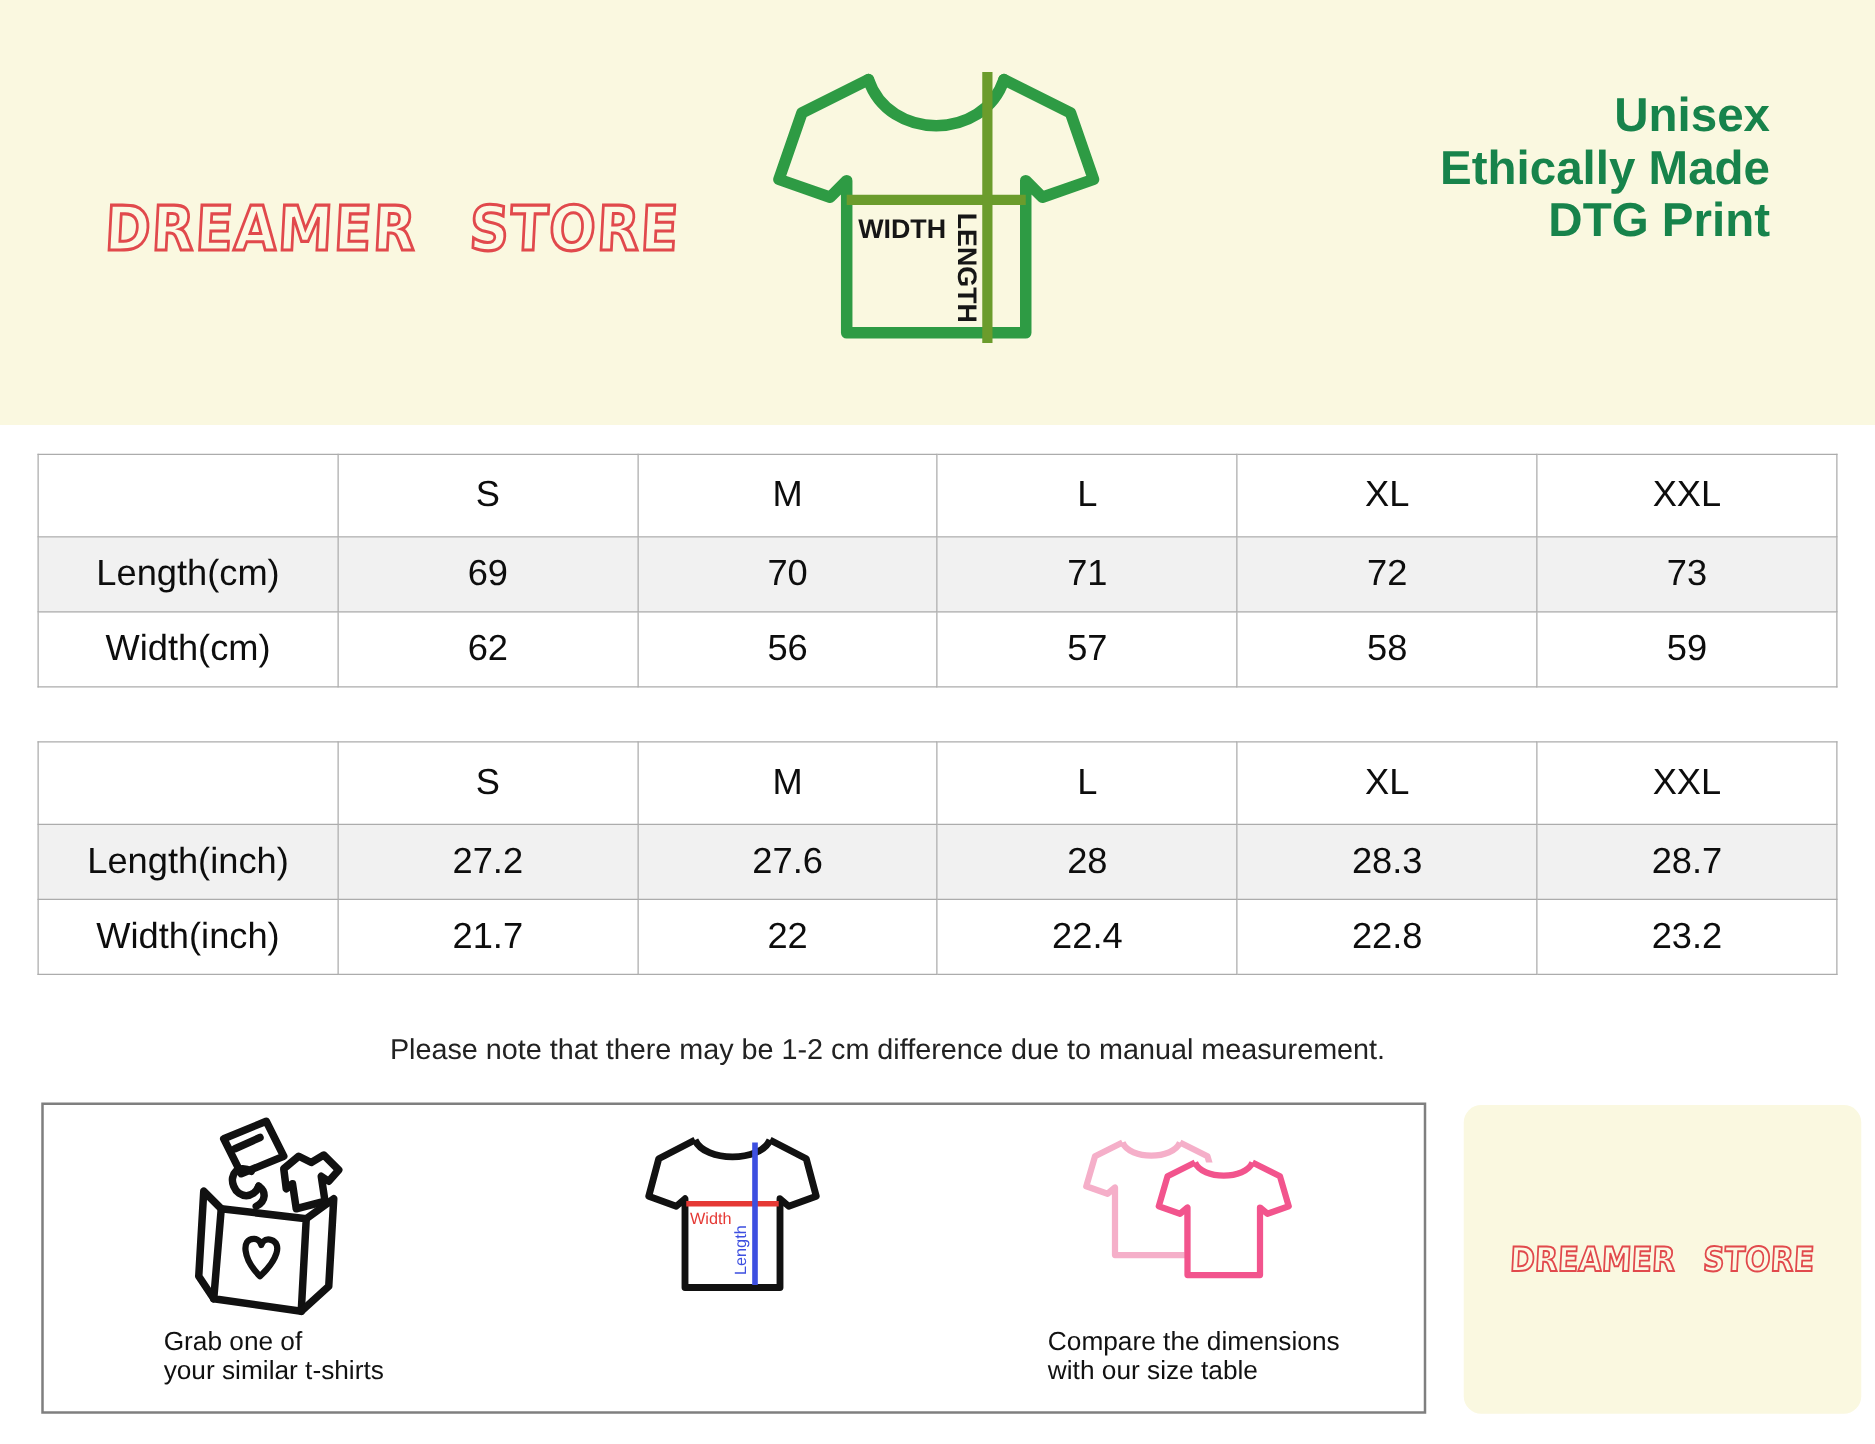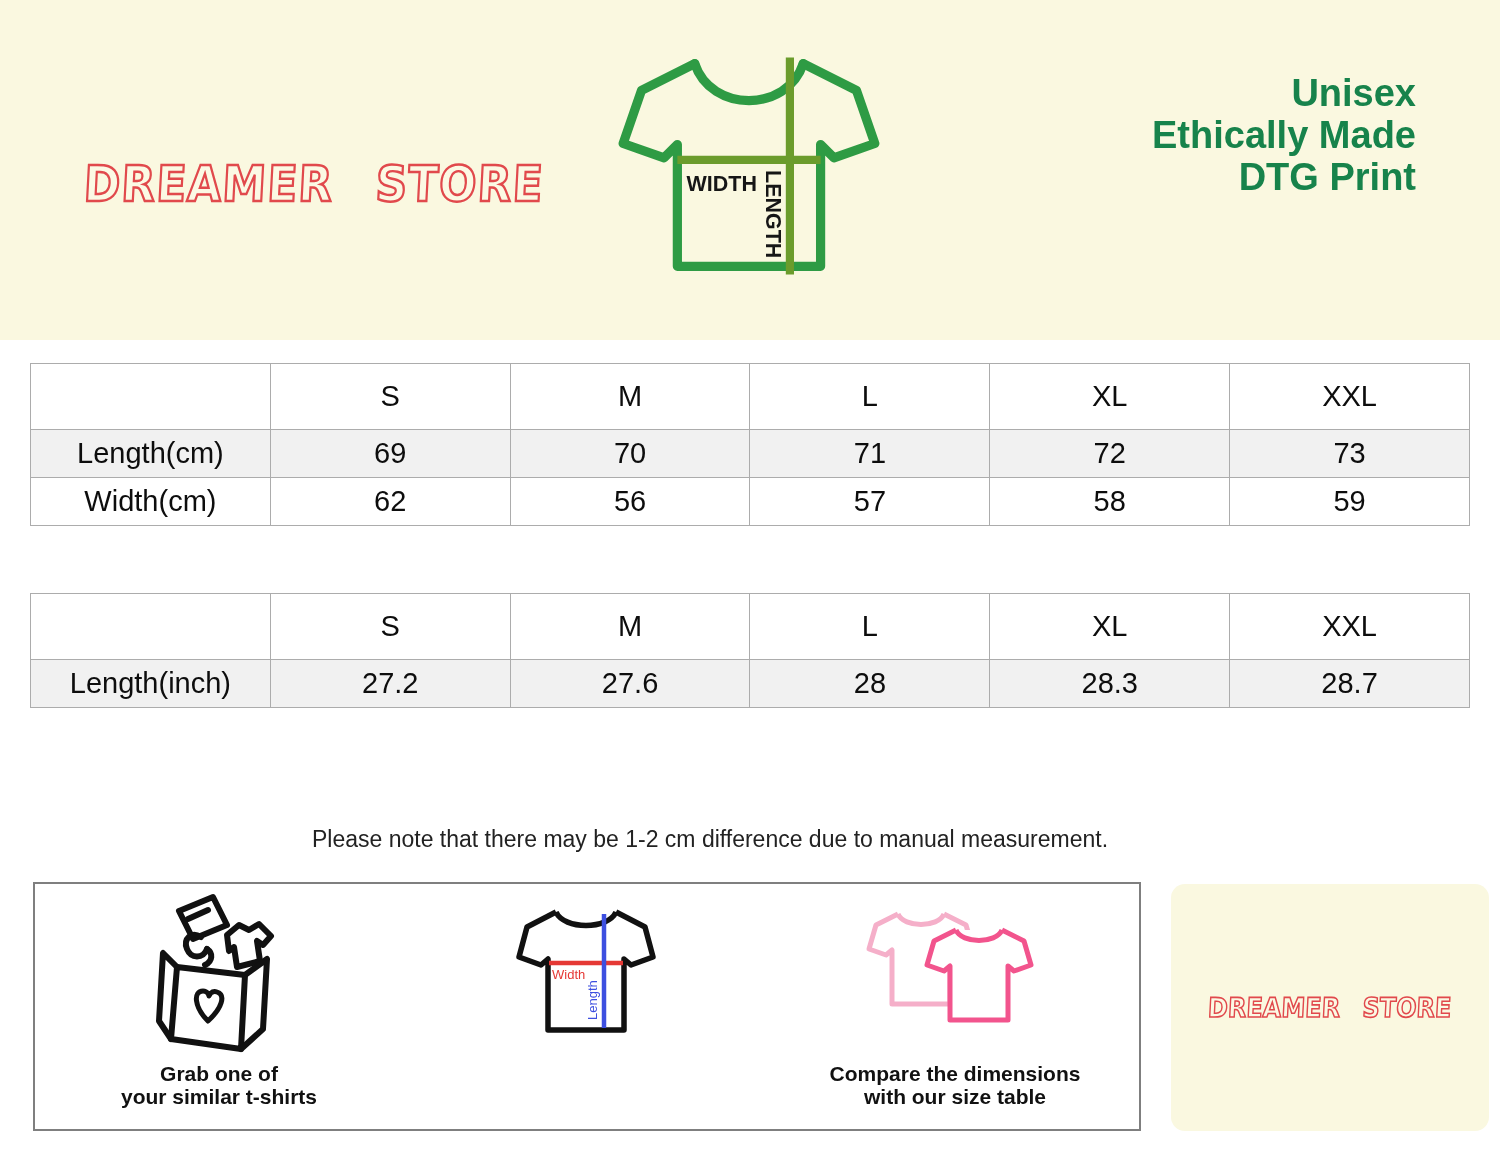--- a/index.html
+++ b/index.html
@@ -27,32 +27,32 @@
   .diagram{position:absolute;left:617px;top:50px;}
   
   .size-table{
     position:absolute;left:30px;width:1440px;border-collapse:collapse;table-layout:fixed;
     font-size:29px;color:#0d0d0d;text-align:center;background:#fff;
   }
   .size-table.cm{top:363px;}
   .size-table.inch{top:593px;}
   .size-table td,.size-table th{border:1px solid #ACACAC;font-weight:400;padding:0;}
   .size-table tr.head{height:66px;}
-  .size-table tr.data{height:48px;}
+  .size-table tr.data{height:60px;}
   .size-table tr.shaded{background:#F1F1F1;}
   
   .note{position:absolute;left:0;top:826px;width:1420px;text-align:center;font-size:23px;color:#222;}
   
   .instructions{
     position:absolute;left:33px;top:882px;width:1108px;height:249px;
     border:2px solid #7f7f7f;background:#fff;display:flex;box-sizing:border-box;
   }
   .step{flex:1 1 0;display:flex;flex-direction:column;align-items:center;justify-content:flex-start;}
   .step .art{height:178px;display:flex;align-items:center;justify-content:center;}
-  .caption{text-align:center;font-size:21px;line-height:23px;color:#111;font-weight:bold;}
+  .caption{text-align:left;font-size:21px;line-height:23px;color:#111;}
   
   .footer-card{
     position:absolute;left:1171px;top:884px;width:318px;height:247px;background:#FAF8E0;
     border-radius:14px;display:flex;align-items:center;justify-content:center;
   }
   .logo-small{font-size:24px;-webkit-text-stroke:1.4px #E1494C;word-spacing:14px;letter-spacing:0;}
   svg{display:block;}
   .svg-label{font-family:"Liberation Sans", sans-serif;}
 </style>
 </head>
@@ -117,20 +117,28 @@
     <th>XXL</th>
   </tr>
   <tr class="data shaded">
     <td>Length(inch)</td>
     <td>27.2</td>
     <td>27.6</td>
     <td>28</td>
     <td>28.3</td>
     <td>28.7</td>
   </tr>
+  <tr class="data">
+    <td>Width(inch)</td>
+    <td>21.7</td>
+    <td>22</td>
+    <td>22.4</td>
+    <td>22.8</td>
+    <td>23.2</td>
+  </tr>
 </tbody>
   </table>
 
 <div class="note">Please note that there may be 1-2 cm difference due to manual measurement.</div>
 
 <div class="instructions">
 
   <div class="step">
     <div class="art">
       <svg width="160" height="172" viewBox="0 0 160 172" fill="none" stroke="#111" stroke-width="6" stroke-linejoin="round" stroke-linecap="round">

